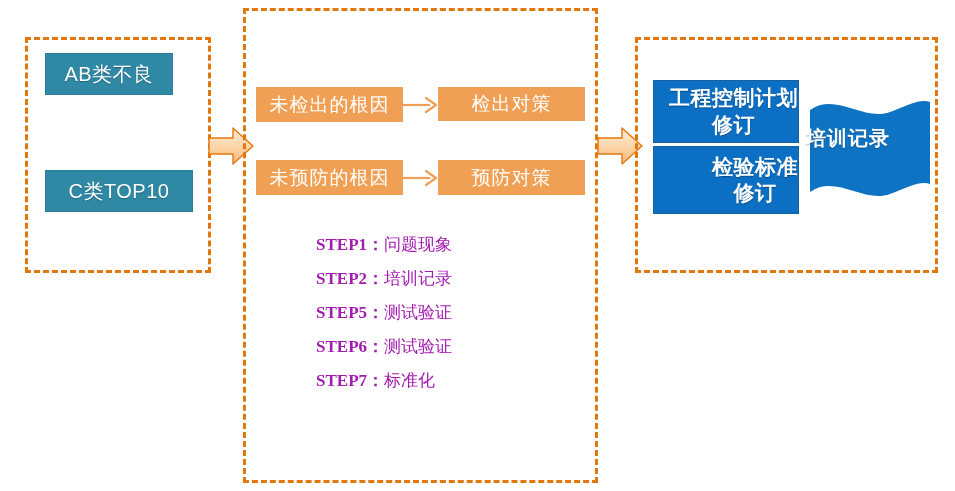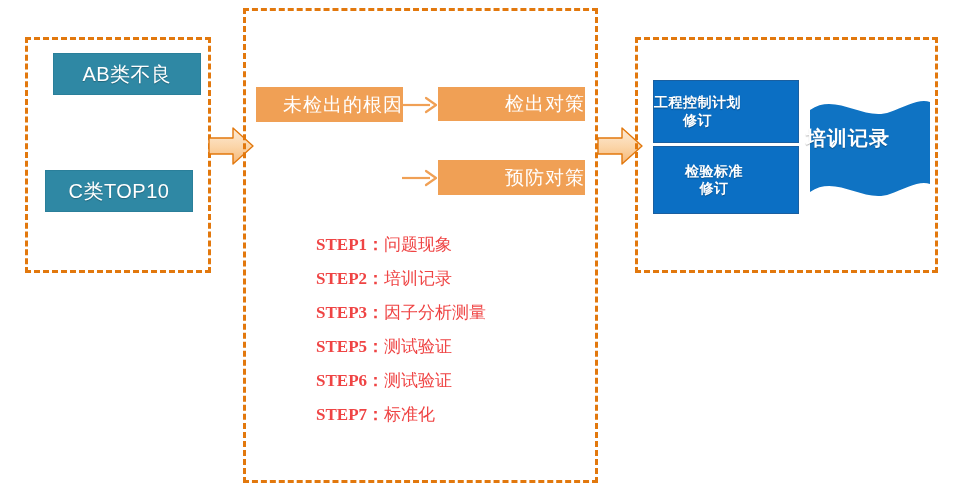--- a/index.html
+++ b/index.html
@@ -42,21 +42,21 @@
     color: #ffffff;
     font-size: 20px;
     line-height: 1.1;
     display: flex;
     align-items: center;
     justify-content: center;
     text-align: center;
     letter-spacing: 0.5px;
     text-shadow: 0 1px 1px rgba(0,0,0,0.25);
   }
-  .teal-1 { left: 45px;  top: 53px;  width: 148px; height: 42px; margin-left: 8px; }
+  .teal-1 { left: 45px;  top: 53px;  width: 128px; height: 42px; }
   .teal-2 { left: 45px;  top: 126px; width: 148px; height: 42px; margin-top: 44px; }
   .teal-3 { left: 45px;  top: 200px; width: 148px; height: 42px; }
 
   
   .big-arrow {
     position: absolute;
     width: 48px;
     height: 42px;
   }
   .arrow-1 { left: 207px; top: 125px; }
@@ -64,21 +64,21 @@
 
   
   .orange-box {
     position: absolute;
     background: #F0A055;
     box-sizing: border-box;
     color: #ffffff;
     font-size: 19px;
     display: flex;
     align-items: center;
-    justify-content: flex-end;
+    justify-content: center;
     text-align: center;
     letter-spacing: 1px;
   }
   .or-cause-1  { left: 256px; top: 87px;  width: 147px; height: 35px; }
   .or-action-1 { left: 438px; top: 87px;  width: 147px; height: 34px; }
   .or-cause-2  { left: 256px; top: 160px; width: 147px; height: 35px; }
   .or-action-2 { left: 438px; top: 160px; width: 147px; height: 35px; }
 
   
   .thin-arrow {
@@ -92,46 +92,46 @@
   
   .step-list {
     position: absolute;
     left: 316px;
     top: 228px;
     width: 260px;
   }
   .step-row {
     font-family: "Liberation Serif", serif;
     font-size: 17px;
-    color: #ef4444;
+    color: #a21caf;
     height: 34px;
     line-height: 34px;
     white-space: nowrap;
   }
   .step-key {
     font-weight: bold;
     font-family: "Liberation Serif", serif;
   }
   .step-val {
     font-family: "Liberation Serif", serif;
   }
 
   
   .blue-box {
     position: absolute;
     background: #0B6FC4;
     border: 1px solid #1A5FA0;
     box-sizing: border-box;
     color: #ffffff;
-    font-size: 14px;
+    font-size: 21px;
     font-weight: bold;
     line-height: 1.25;
     display: flex;
     align-items: center;
-    justify-content: flex-start;
+    justify-content: flex-end;
     text-align: center;
     letter-spacing: 0.5px;
     text-shadow: 0 1px 1px rgba(0,0,0,0.3);
   }
   .blue-1 { left: 653px; top: 80px;  width: 146px; height: 63px; }
   .blue-2 { left: 653px; top: 146px; width: 146px; height: 68px; }
 
   
   .banner {
     position: absolute;
@@ -189,39 +189,39 @@
   <div class="thin-arrow thin-1">
     <svg width="36" height="20" viewBox="0 0 36 20" xmlns="http://www.w3.org/2000/svg">
       <line x1="0" y1="10" x2="28" y2="10" stroke="#F0A055" stroke-width="2.2"></line>
       <polyline points="24,3 34,10 24,17" fill="none" stroke="#F0A055" stroke-width="2.2" stroke-linecap="round" stroke-linejoin="round"></polyline>
     </svg>
   </div>
   <div class="orange-box or-action-1">
     <span>检出对策</span>
   </div>
 
+  <div class="orange-box or-cause-2">
+    <span>未预防的根因</span>
+  </div>
   <div class="thin-arrow thin-2">
     <svg width="36" height="20" viewBox="0 0 36 20" xmlns="http://www.w3.org/2000/svg">
       <line x1="0" y1="10" x2="28" y2="10" stroke="#F0A055" stroke-width="2.2"></line>
       <polyline points="24,3 34,10 24,17" fill="none" stroke="#F0A055" stroke-width="2.2" stroke-linecap="round" stroke-linejoin="round"></polyline>
     </svg>
   </div>
   <div class="orange-box or-action-2">
     <span>预防对策</span>
   </div>
 
   <div class="step-list">
     <div class="step-row">
       <span class="step-key">STEP1：</span><span class="step-val">问题现象</span>
     </div>
     <div class="step-row">
       <span class="step-key">STEP2：</span><span class="step-val">培训记录</span>
-    </div>
-    <div class="step-row">
-      <span class="step-key">STEP3：</span><span class="step-val">因子分析测量</span>
     </div>
     <div class="step-row">
       <span class="step-key">STEP5：</span><span class="step-val">测试验证</span>
     </div>
     <div class="step-row">
       <span class="step-key">STEP6：</span><span class="step-val">测试验证</span>
     </div>
     <div class="step-row">
       <span class="step-key">STEP7：</span><span class="step-val">标准化</span>
     </div>

